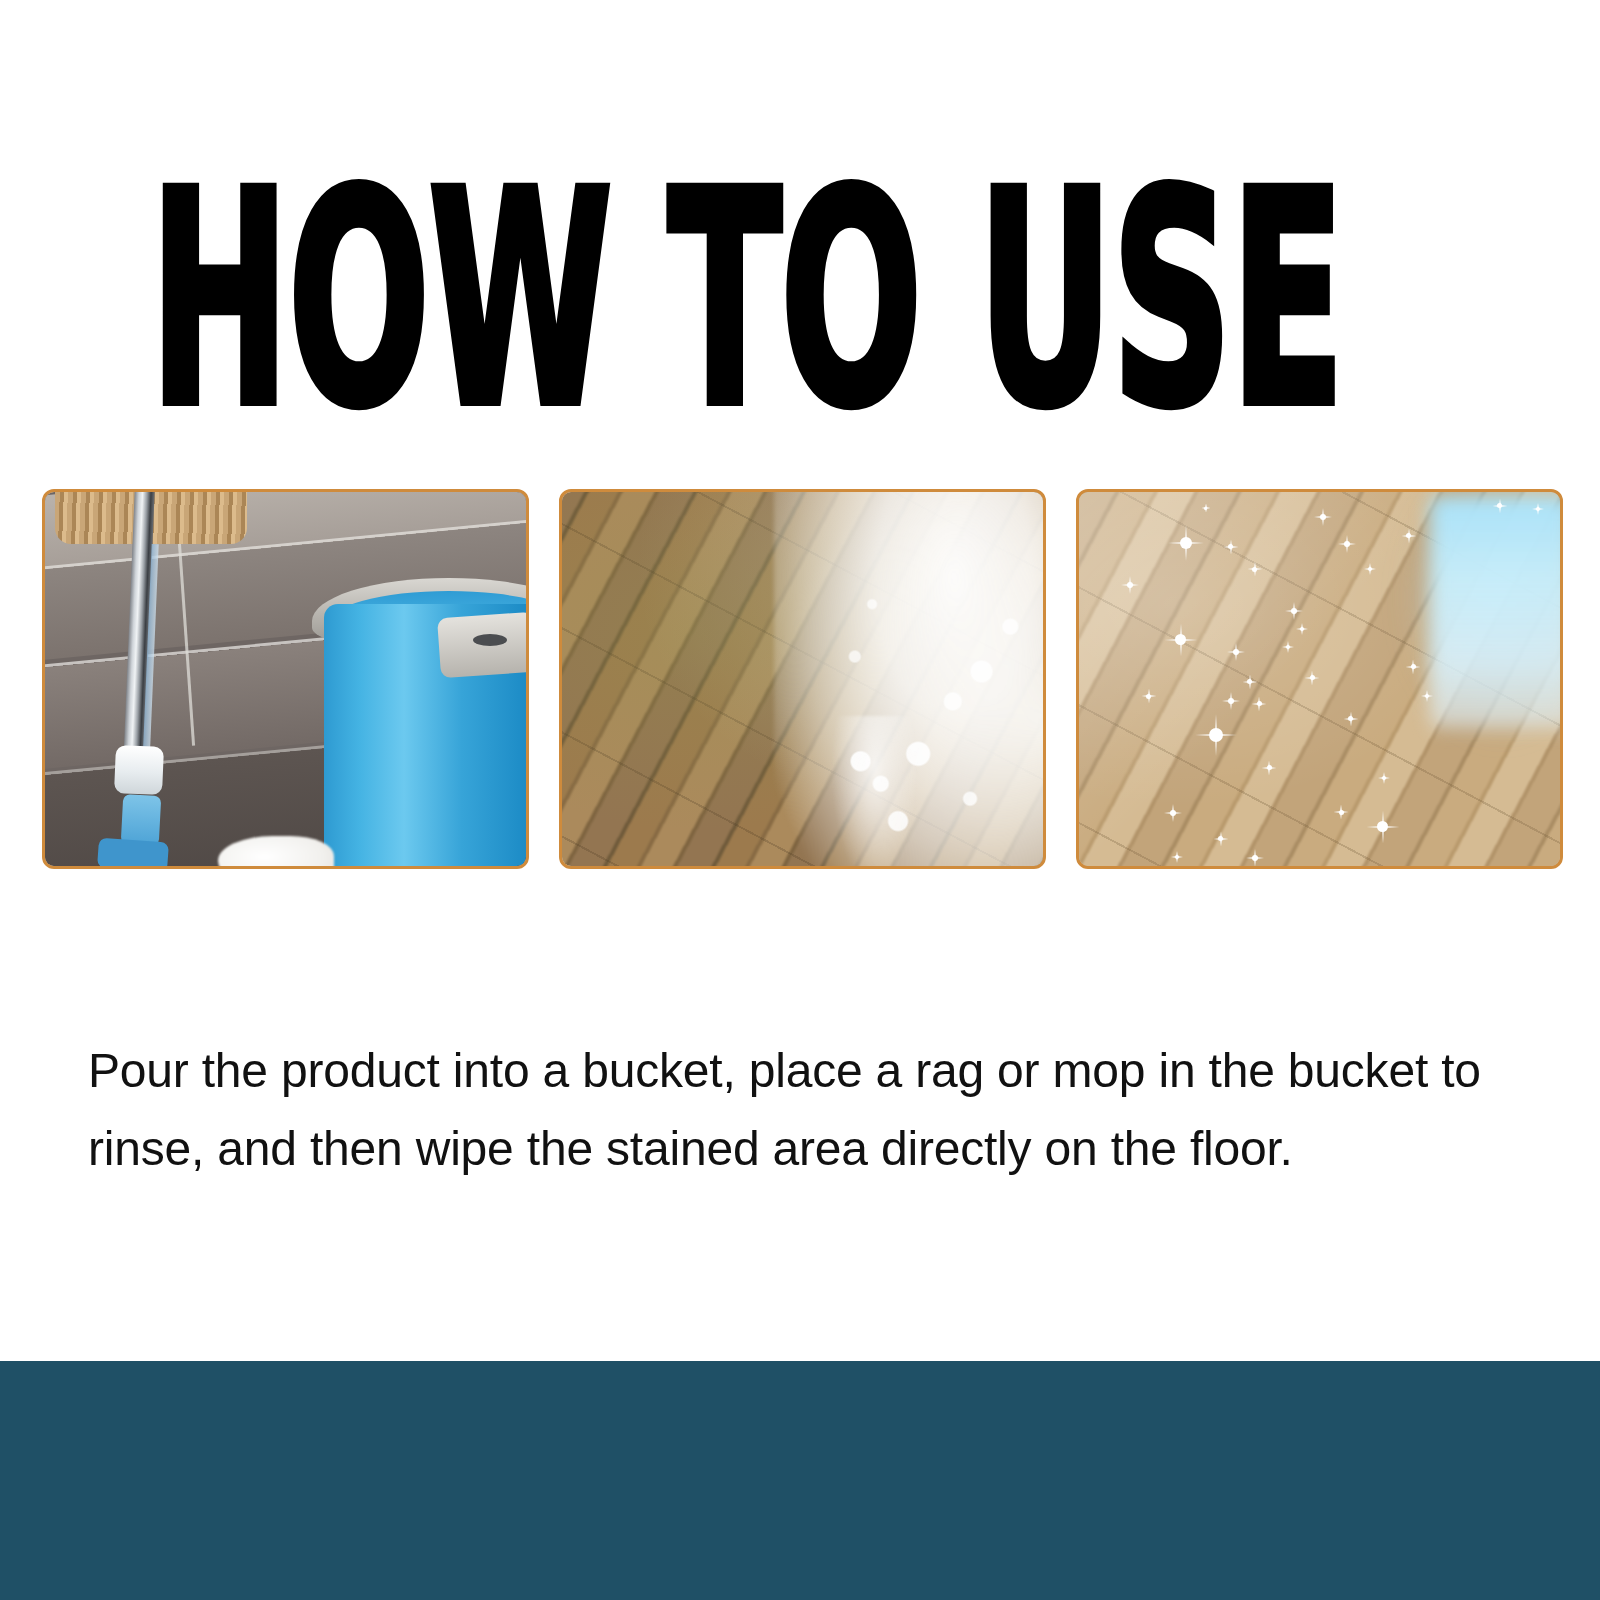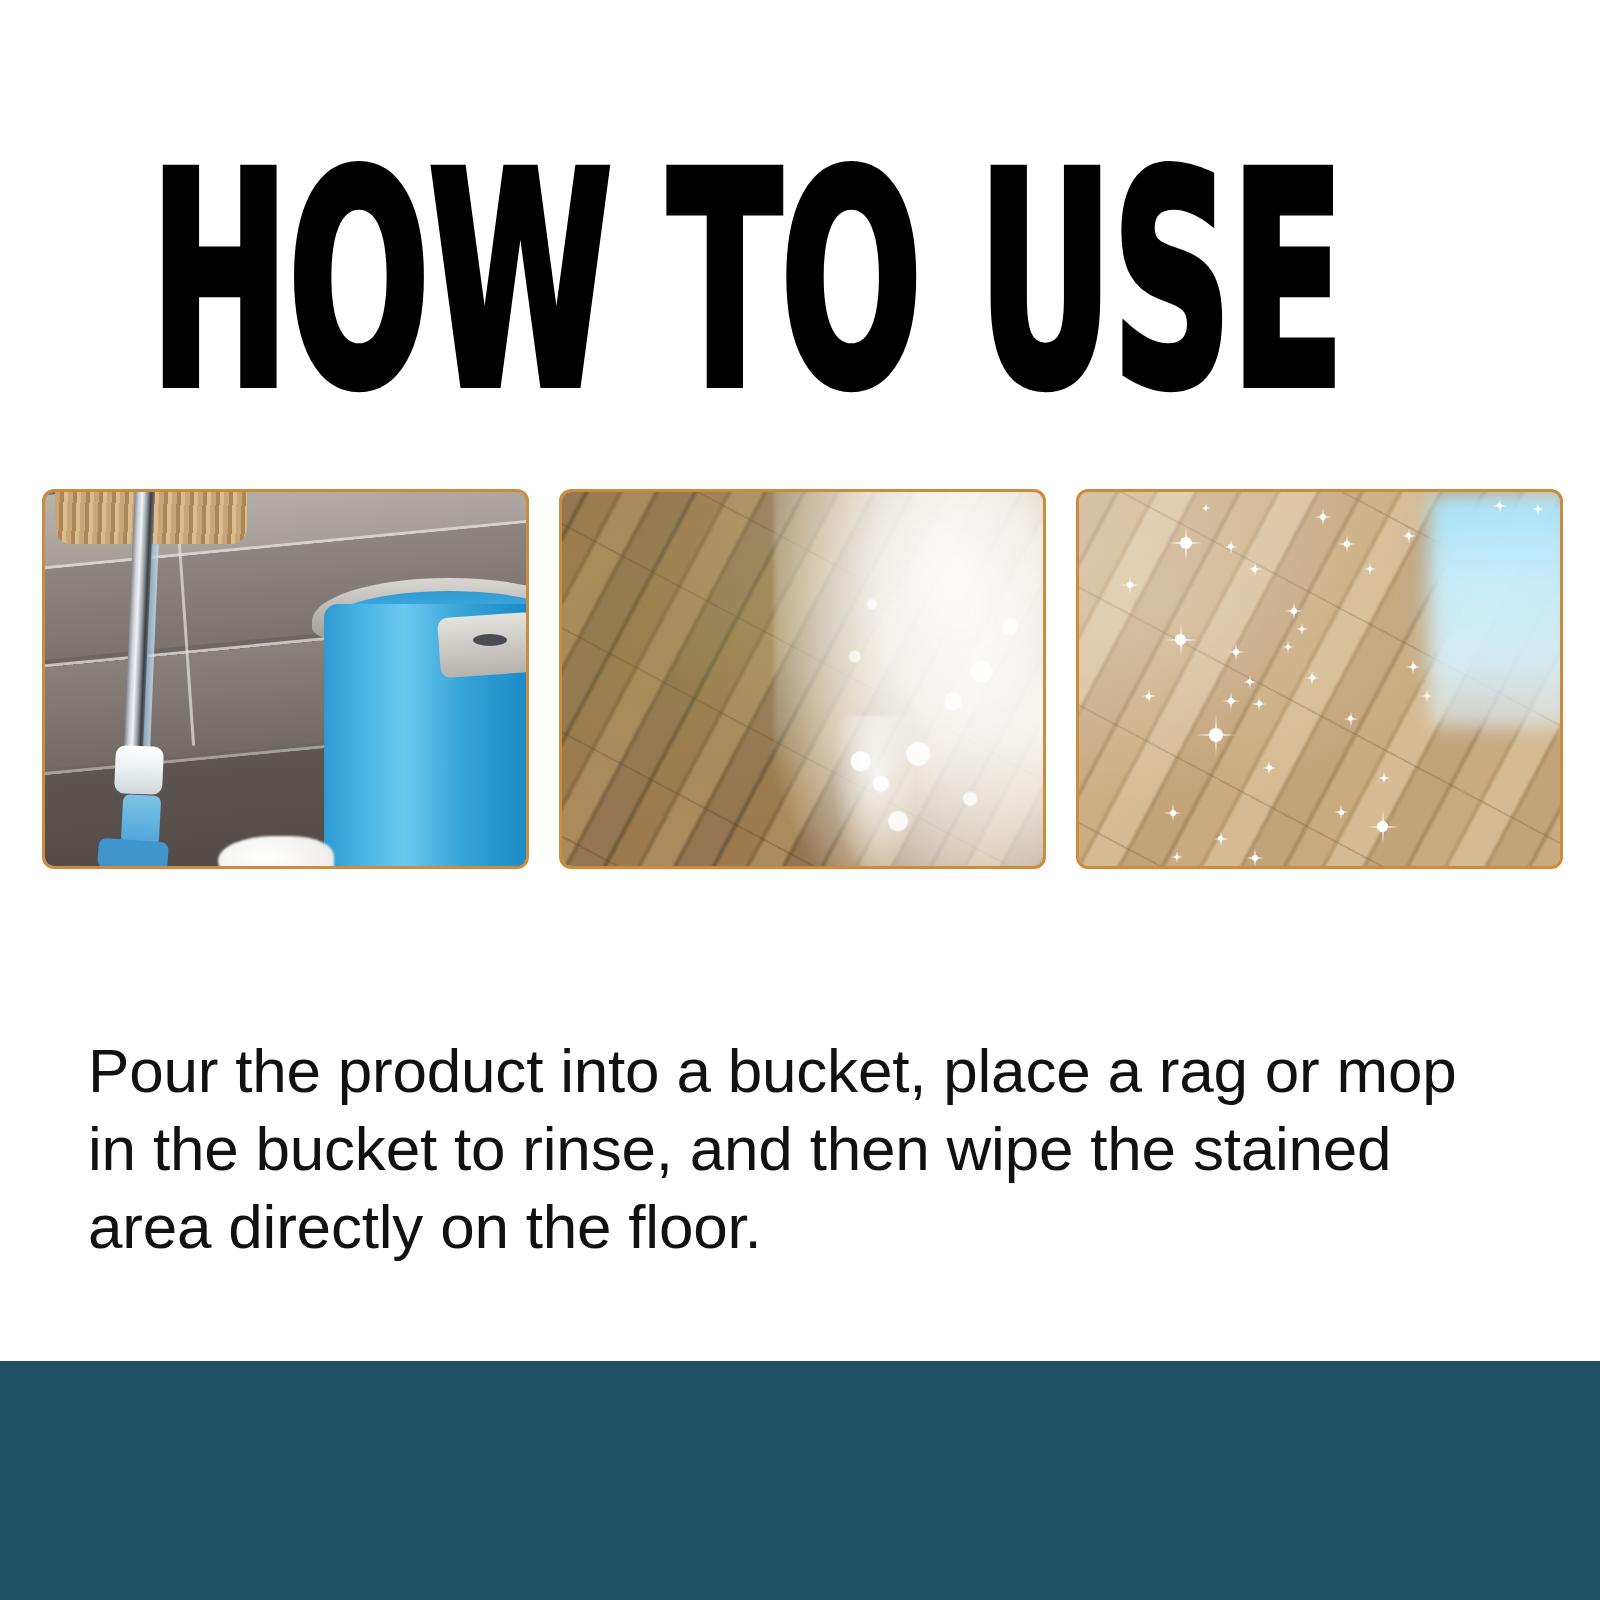--- a/index.html
+++ b/index.html
@@ -23,21 +23,21 @@
   }
 
   
   #title-wrap {
     position: absolute;
     left: 150px;
     top: 150px;
     width: 1320px;
     height: 270px;
     display: flex;
-    align-items: center;
+    align-items: flex-end;
   }
   #page-title {
     font-family: "DejaVu Sans", "Liberation Sans", sans-serif;
     font-weight: 700;
     font-size: 300px;
     line-height: 0.78;
     letter-spacing: -2px;
     color: #000000;
     white-space: nowrap;
     transform: scaleX(0.555) scaleY(0.98);
@@ -363,21 +363,21 @@
   }
 
   
   #body-copy {
     position: absolute;
     left: 88px;
     top: 1032px;
     width: 1400px;
     font-family: "Liberation Sans", "DejaVu Sans", sans-serif;
     font-weight: 400;
-    font-size: 62px;
+    font-size: 48px;
     line-height: 78px;
     color: #111111;
     letter-spacing: -0.2px;
     margin: 0;
   }
 
   
   #bottom-bar {
     position: absolute;
     left: 0;

